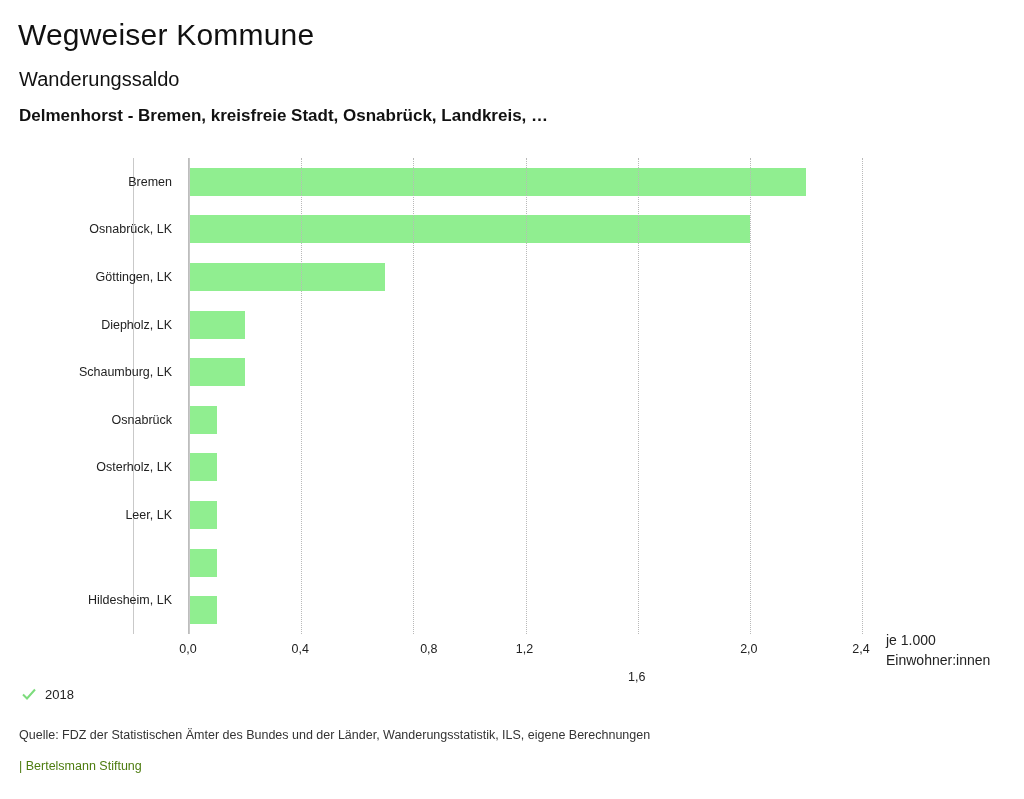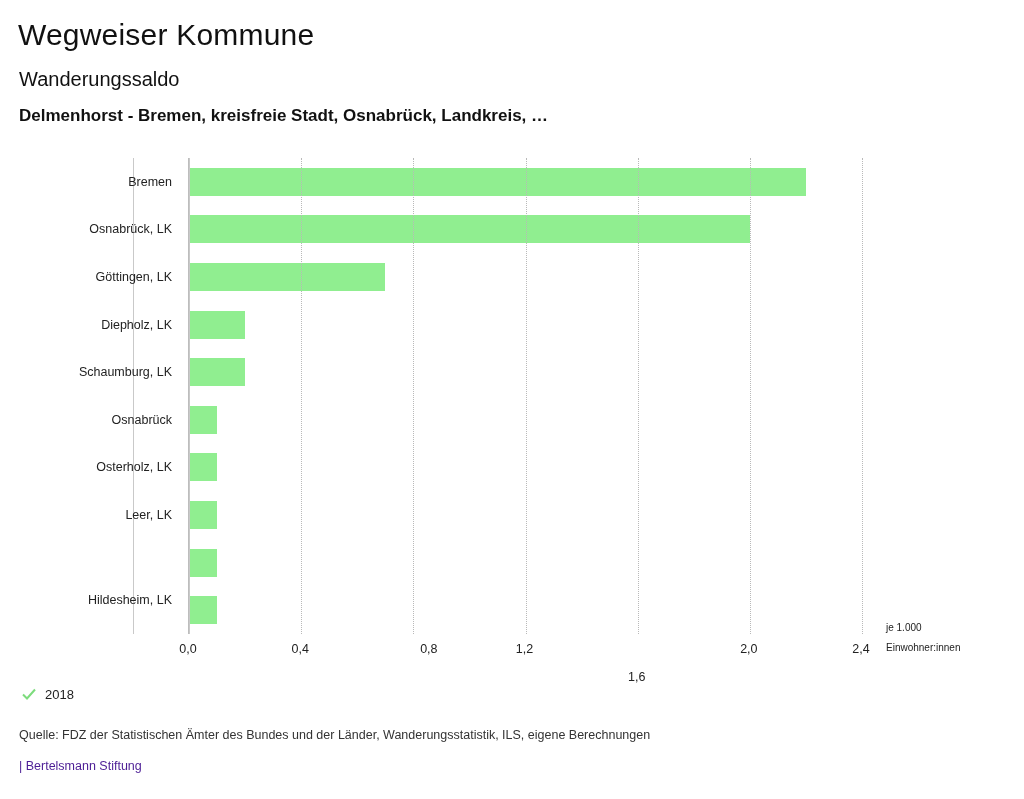--- a/index.html
+++ b/index.html
@@ -139,22 +139,22 @@
     position: absolute;
     top: 0;
     transform: translateX(-50%);
     font-size: 12.5px;
     color: #222222;
     white-space: nowrap;
   }
   .unit {
     position: absolute;
     left: 886px;
-    top: 468px;
-    font-size: 10px;
+    top: 480px;
+    font-size: 14px;
     color: #222222;
     line-height: 20px;
   }
   .unit div { white-space: nowrap; }
 
   
   .legend {
     position: absolute;
     left: 21px;
     top: 686px;
@@ -179,21 +179,21 @@
     top: 728px;
     font-size: 12.5px;
     color: #333333;
     white-space: nowrap;
   }
   .brand {
     position: absolute;
     left: 19px;
     top: 759px;
     font-size: 12.5px;
-    color: #4c1d95;
+    color: #4d7c0f;
     white-space: nowrap;
   }
 </style>
 </head>
 <body>
 
 <div class="page">
 
   <div class="title">Wegweiser Kommune</div>
   <div class="subtitle">Wanderungssaldo</div>

